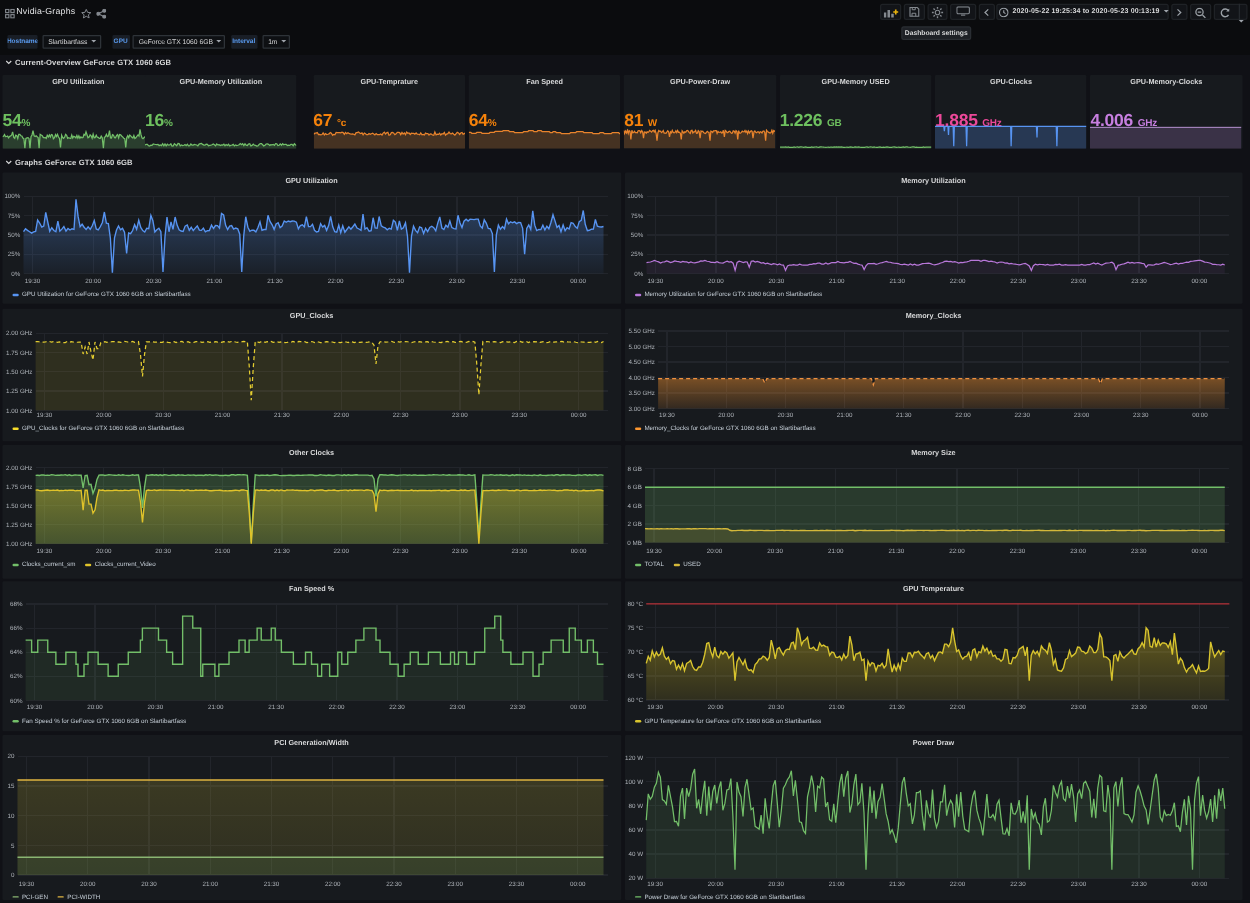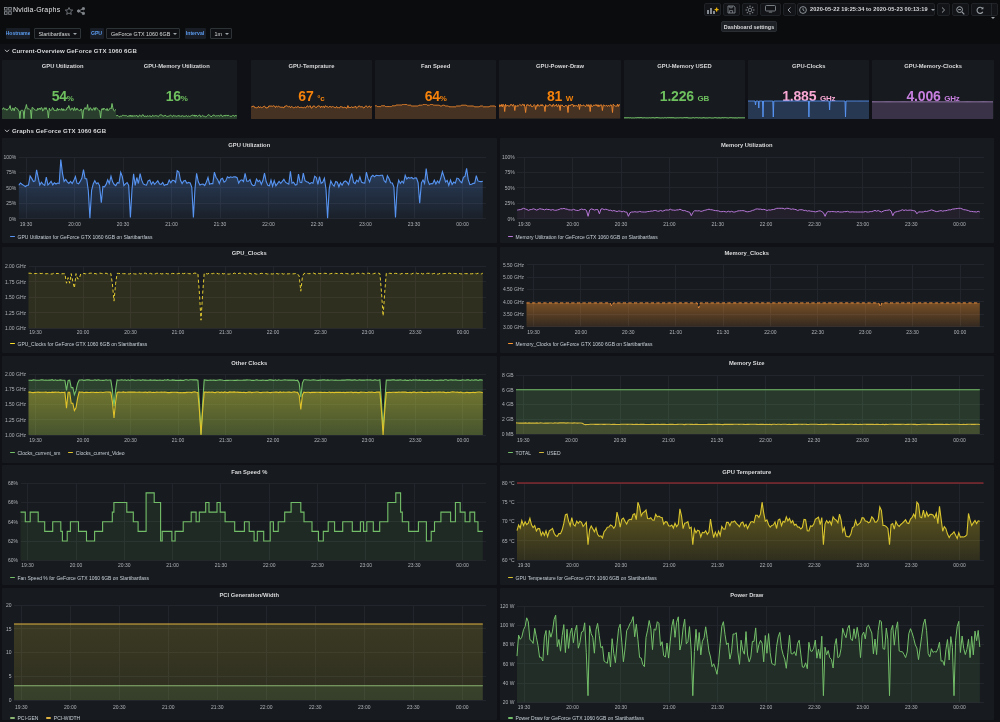--- a/index.html
+++ b/index.html
@@ -1,21 +1,21 @@
 <!DOCTYPE html>
 <html><head><meta charset="utf-8"><style>
 *{margin:0;padding:0;box-sizing:border-box}
 body{width:1000px;height:722px;background:#101114;font-family:"Liberation Sans",sans-serif;overflow:hidden}
 #page{position:relative;width:1000px;height:722px;background:#101116}
 .panel{position:absolute;background:#171a1e;border-radius:1px}
 .ptitle{position:absolute;top:3.5px;left:0;width:100%;text-align:center;font-size:5.8px;line-height:7px;font-weight:bold;color:#d8d9da}
 .legend{position:absolute;left:8px;white-space:nowrap;font-size:5px;line-height:6px;color:#c7d0d9}
 .ld{display:inline-block;width:5px;height:1.5px;margin-right:2.5px;vertical-align:middle;border-radius:1px}
 .lt{margin-right:8px;vertical-align:middle}
-.statval{position:absolute;top:29px;left:0;width:100%;text-align:center;font-size:14px;line-height:14px;font-weight:bold;letter-spacing:-0.2px}
+.statval{position:absolute;top:29px;left:0;width:100%;text-align:left;font-size:14px;line-height:14px;font-weight:bold;letter-spacing:-0.2px}
 .statunit{font-size:8px;font-weight:bold}
 .rowhdr{position:absolute;font-size:6.1px;line-height:8px;font-weight:bold;color:#d8d9da;letter-spacing:0.1px}
 .chip{position:absolute;top:27.5px;height:11.5px;line-height:11.5px;font-size:5.4px;border-radius:1px;white-space:nowrap;overflow:hidden}
 .chiplabel{background:#191e26;color:#5a9bf0;font-weight:bold;text-align:center;font-size:5.2px}
 .chipval{background:#0e1013;border:1px solid #2e3338;color:#d8d9da;text-align:left;padding-left:4px}
 .navbtn{position:absolute;top:3px;height:12.5px;background:#121418;border:1px solid #1f2226;border-radius:2px}
 .caret{display:inline-block;width:0;height:0;border-left:2px solid transparent;border-right:2px solid transparent;border-top:2.6px solid #9fa4ab;vertical-align:middle;margin-left:3px}
 </style></head><body>
 <div id="page">
 <div style="position:absolute;left:0;top:0;width:1000px;height:44px;background:#0b0c0e"></div>
@@ -160,21 +160,21 @@
     <div class="panel" style="left:623.8px;top:59.5px;width:121.4px;height:59px">
       <div class="ptitle">GPU-Memory USED</div>
       <div class="statval" style="color:#6ec05f">1.226 <span class="statunit">GB</span></div>
       <svg width="121" height="3" style="position:absolute;left:0;bottom:0">
         <path d="M0.0 3.0 L0.0 1.8 L0.9 1.7 L1.9 1.7 L2.8 1.7 L3.8 1.7 L4.7 1.6 L5.6 1.8 L6.6 1.6 L7.5 1.9 L8.5 1.8 L9.4 1.8 L10.4 1.9 L11.3 1.6 L12.2 1.8 L13.2 1.6 L14.1 1.5 L15.1 1.8 L16.0 1.5 L16.9 1.5 L17.9 1.6 L18.8 1.9 L19.8 1.7 L20.7 1.6 L21.6 1.8 L22.6 1.8 L23.5 1.8 L24.5 1.8 L25.4 1.6 L26.4 1.8 L27.3 1.7 L28.2 1.6 L29.2 1.5 L30.1 1.8 L31.1 1.9 L32.0 1.5 L32.9 1.5 L33.9 1.6 L34.8 1.7 L35.8 1.8 L36.7 1.9 L37.6 1.8 L38.6 1.7 L39.5 1.9 L40.5 1.6 L41.4 1.6 L42.3 1.9 L43.3 1.5 L44.2 1.7 L45.2 1.5 L46.1 1.7 L47.1 1.6 L48.0 1.7 L48.9 1.6 L49.9 1.7 L50.8 1.9 L51.8 1.9 L52.7 1.8 L53.6 1.7 L54.6 1.8 L55.5 1.7 L56.5 1.6 L57.4 1.7 L58.3 1.8 L59.3 1.7 L60.2 1.5 L61.2 1.6 L62.1 1.6 L63.1 1.5 L64.0 1.8 L64.9 1.9 L65.9 1.9 L66.8 1.9 L67.8 1.9 L68.7 1.6 L69.6 1.5 L70.6 1.9 L71.5 1.6 L72.5 1.5 L73.4 1.6 L74.3 1.9 L75.3 1.6 L76.2 1.8 L77.2 1.9 L78.1 1.9 L79.1 1.7 L80.0 1.5 L80.9 1.9 L81.9 1.9 L82.8 1.8 L83.8 1.9 L84.7 1.7 L85.6 1.6 L86.6 1.7 L87.5 1.9 L88.5 1.9 L89.4 1.9 L90.3 1.6 L91.3 1.5 L92.2 1.7 L93.2 1.9 L94.1 1.8 L95.0 1.7 L96.0 1.9 L96.9 1.9 L97.9 1.7 L98.8 1.5 L99.8 1.8 L100.7 1.5 L101.6 1.5 L102.6 1.7 L103.5 1.8 L104.5 1.9 L105.4 1.6 L106.3 1.5 L107.3 1.5 L108.2 1.8 L109.2 1.7 L110.1 1.9 L111.0 1.8 L112.0 1.8 L112.9 1.9 L113.9 1.9 L114.8 1.5 L115.8 1.8 L116.7 1.7 L117.6 1.7 L118.6 1.7 L119.5 1.7 L120.5 1.7 L121.4 1.7 L121.4 3.0 Z" fill="rgba(115,191,105,0.2)"></path>
         <path d="M0.0 1.8 L0.9 1.7 L1.9 1.7 L2.8 1.7 L3.8 1.7 L4.7 1.6 L5.6 1.8 L6.6 1.6 L7.5 1.9 L8.5 1.8 L9.4 1.8 L10.4 1.9 L11.3 1.6 L12.2 1.8 L13.2 1.6 L14.1 1.5 L15.1 1.8 L16.0 1.5 L16.9 1.5 L17.9 1.6 L18.8 1.9 L19.8 1.7 L20.7 1.6 L21.6 1.8 L22.6 1.8 L23.5 1.8 L24.5 1.8 L25.4 1.6 L26.4 1.8 L27.3 1.7 L28.2 1.6 L29.2 1.5 L30.1 1.8 L31.1 1.9 L32.0 1.5 L32.9 1.5 L33.9 1.6 L34.8 1.7 L35.8 1.8 L36.7 1.9 L37.6 1.8 L38.6 1.7 L39.5 1.9 L40.5 1.6 L41.4 1.6 L42.3 1.9 L43.3 1.5 L44.2 1.7 L45.2 1.5 L46.1 1.7 L47.1 1.6 L48.0 1.7 L48.9 1.6 L49.9 1.7 L50.8 1.9 L51.8 1.9 L52.7 1.8 L53.6 1.7 L54.6 1.8 L55.5 1.7 L56.5 1.6 L57.4 1.7 L58.3 1.8 L59.3 1.7 L60.2 1.5 L61.2 1.6 L62.1 1.6 L63.1 1.5 L64.0 1.8 L64.9 1.9 L65.9 1.9 L66.8 1.9 L67.8 1.9 L68.7 1.6 L69.6 1.5 L70.6 1.9 L71.5 1.6 L72.5 1.5 L73.4 1.6 L74.3 1.9 L75.3 1.6 L76.2 1.8 L77.2 1.9 L78.1 1.9 L79.1 1.7 L80.0 1.5 L80.9 1.9 L81.9 1.9 L82.8 1.8 L83.8 1.9 L84.7 1.7 L85.6 1.6 L86.6 1.7 L87.5 1.9 L88.5 1.9 L89.4 1.9 L90.3 1.6 L91.3 1.5 L92.2 1.7 L93.2 1.9 L94.1 1.8 L95.0 1.7 L96.0 1.9 L96.9 1.9 L97.9 1.7 L98.8 1.5 L99.8 1.8 L100.7 1.5 L101.6 1.5 L102.6 1.7 L103.5 1.8 L104.5 1.9 L105.4 1.6 L106.3 1.5 L107.3 1.5 L108.2 1.8 L109.2 1.7 L110.1 1.9 L111.0 1.8 L112.0 1.8 L112.9 1.9 L113.9 1.9 L114.8 1.5 L115.8 1.8 L116.7 1.7 L117.6 1.7 L118.6 1.7 L119.5 1.7 L120.5 1.7 L121.4 1.7" fill="none" stroke="#73bf69" stroke-width="1"></path>
       </svg>
     </div>
     <div class="panel" style="left:748.1px;top:59.5px;width:121.4px;height:59px">
       <div class="ptitle">GPU-Clocks</div>
-      <div class="statval" style="color:#f9a8d4">1.885 <span class="statunit">GHz</span></div>
+      <div class="statval" style="color:#ec4899">1.885 <span class="statunit">GHz</span></div>
       <svg width="121" height="19" style="position:absolute;left:0;bottom:0">
         <path d="M0.0 19.0 L0.0 1.0 L0.5 1.0 L0.9 1.0 L1.4 1.0 L1.9 1.0 L2.3 1.0 L2.8 1.0 L3.3 1.0 L3.7 1.0 L4.2 1.0 L4.7 1.0 L5.2 1.0 L5.6 1.0 L6.1 1.0 L6.6 1.0 L7.0 1.0 L7.5 5.0 L8.0 1.0 L8.4 1.0 L8.9 1.0 L9.4 1.0 L9.8 1.0 L10.3 1.0 L10.8 8.0 L11.2 1.0 L11.7 1.0 L12.2 1.0 L12.7 1.0 L13.1 1.0 L13.6 1.0 L14.1 1.0 L14.5 1.0 L15.0 17.0 L15.5 1.0 L15.9 1.0 L16.4 1.0 L16.9 1.0 L17.3 1.0 L17.8 1.0 L18.3 1.0 L18.7 1.0 L19.2 1.0 L19.7 1.0 L20.2 1.0 L20.6 1.0 L21.1 1.0 L21.6 1.0 L22.0 1.0 L22.5 1.0 L23.0 1.0 L23.4 1.0 L23.9 1.0 L24.4 1.0 L24.8 1.0 L25.3 17.0 L25.8 1.0 L26.2 1.0 L26.7 1.0 L27.2 1.0 L27.7 1.0 L28.1 1.0 L28.6 1.0 L29.1 1.0 L29.5 1.0 L30.0 1.0 L30.5 1.0 L30.9 1.0 L31.4 1.0 L31.9 1.0 L32.3 1.0 L32.8 1.0 L33.3 1.0 L33.7 1.0 L34.2 1.0 L34.7 1.0 L35.2 1.0 L35.6 1.0 L36.1 1.0 L36.6 1.0 L37.0 1.0 L37.5 1.0 L38.0 1.0 L38.4 1.0 L38.9 1.0 L39.4 1.0 L39.8 1.0 L40.3 1.0 L40.8 1.0 L41.2 1.0 L41.7 1.0 L42.2 1.0 L42.7 1.0 L43.1 1.0 L43.6 1.0 L44.1 1.0 L44.5 1.0 L45.0 1.0 L45.5 1.0 L45.9 1.0 L46.4 1.0 L46.9 1.0 L47.3 1.0 L47.8 1.0 L48.3 1.0 L48.7 1.0 L49.2 1.0 L49.7 1.0 L50.2 1.0 L50.6 1.0 L51.1 1.0 L51.6 1.0 L52.0 1.0 L52.5 1.0 L53.0 1.0 L53.4 1.0 L53.9 1.0 L54.4 1.0 L54.8 1.0 L55.3 1.0 L55.8 1.0 L56.2 1.0 L56.7 1.0 L57.2 1.0 L57.7 1.0 L58.1 1.0 L58.6 1.0 L59.1 1.0 L59.5 1.0 L60.0 1.0 L60.5 1.0 L60.9 17.0 L61.4 1.0 L61.9 1.0 L62.3 1.0 L62.8 1.0 L63.3 1.0 L63.7 1.0 L64.2 1.0 L64.7 1.0 L65.2 1.0 L65.6 1.0 L66.1 1.0 L66.6 1.0 L67.0 1.0 L67.5 1.0 L68.0 1.0 L68.4 1.0 L68.9 1.0 L69.4 1.0 L69.8 1.0 L70.3 1.0 L70.8 1.0 L71.2 1.0 L71.7 1.0 L72.2 1.0 L72.7 1.0 L73.1 1.0 L73.6 1.0 L74.1 1.0 L74.5 1.0 L75.0 1.0 L75.5 1.0 L75.9 1.0 L76.4 1.0 L76.9 1.0 L77.3 1.0 L77.8 1.0 L78.3 1.0 L78.7 1.0 L79.2 1.0 L79.7 1.0 L80.2 1.0 L80.6 1.0 L81.1 1.0 L81.6 10.0 L82.0 1.0 L82.5 1.0 L83.0 1.0 L83.4 1.0 L83.9 1.0 L84.4 1.0 L84.8 1.0 L85.3 1.0 L85.8 1.0 L86.2 1.0 L86.7 1.0 L87.2 1.0 L87.7 1.0 L88.1 1.0 L88.6 1.0 L89.1 1.0 L89.5 1.0 L90.0 1.0 L90.5 1.0 L90.9 1.0 L91.4 1.0 L91.9 1.0 L92.3 1.0 L92.8 1.0 L93.3 1.0 L93.7 1.0 L94.2 1.0 L94.7 1.0 L95.2 1.0 L95.6 1.0 L96.1 1.0 L96.6 1.0 L97.0 1.0 L97.5 17.0 L98.0 1.0 L98.4 1.0 L98.9 1.0 L99.4 1.0 L99.8 1.0 L100.3 1.0 L100.8 1.0 L101.2 1.0 L101.7 1.0 L102.2 1.0 L102.7 1.0 L103.1 1.0 L103.6 1.0 L104.1 1.0 L104.5 1.0 L105.0 1.0 L105.5 1.0 L105.9 1.0 L106.4 1.0 L106.9 1.0 L107.3 1.0 L107.8 1.0 L108.3 1.0 L108.7 1.0 L109.2 1.0 L109.7 1.0 L110.2 1.0 L110.6 1.0 L111.1 1.0 L111.6 1.0 L112.0 1.0 L112.5 1.0 L113.0 1.0 L113.4 1.0 L113.9 1.0 L114.4 1.0 L114.8 1.0 L115.3 1.0 L115.8 1.0 L116.2 1.0 L116.7 1.0 L117.2 1.0 L117.7 1.0 L118.1 1.0 L118.6 1.0 L119.1 1.0 L119.5 1.0 L120.0 1.0 L120.5 1.0 L120.9 1.0 L121.4 1.0 L121.4 19.0 Z" fill="rgba(87,148,242,0.25)"></path>
         <path d="M0.0 1.0 L0.5 1.0 L0.9 1.0 L1.4 1.0 L1.9 1.0 L2.3 1.0 L2.8 1.0 L3.3 1.0 L3.7 1.0 L4.2 1.0 L4.7 1.0 L5.2 1.0 L5.6 1.0 L6.1 1.0 L6.6 1.0 L7.0 1.0 L7.5 5.0 L8.0 1.0 L8.4 1.0 L8.9 1.0 L9.4 1.0 L9.8 1.0 L10.3 1.0 L10.8 8.0 L11.2 1.0 L11.7 1.0 L12.2 1.0 L12.7 1.0 L13.1 1.0 L13.6 1.0 L14.1 1.0 L14.5 1.0 L15.0 17.0 L15.5 1.0 L15.9 1.0 L16.4 1.0 L16.9 1.0 L17.3 1.0 L17.8 1.0 L18.3 1.0 L18.7 1.0 L19.2 1.0 L19.7 1.0 L20.2 1.0 L20.6 1.0 L21.1 1.0 L21.6 1.0 L22.0 1.0 L22.5 1.0 L23.0 1.0 L23.4 1.0 L23.9 1.0 L24.4 1.0 L24.8 1.0 L25.3 17.0 L25.8 1.0 L26.2 1.0 L26.7 1.0 L27.2 1.0 L27.7 1.0 L28.1 1.0 L28.6 1.0 L29.1 1.0 L29.5 1.0 L30.0 1.0 L30.5 1.0 L30.9 1.0 L31.4 1.0 L31.9 1.0 L32.3 1.0 L32.8 1.0 L33.3 1.0 L33.7 1.0 L34.2 1.0 L34.7 1.0 L35.2 1.0 L35.6 1.0 L36.1 1.0 L36.6 1.0 L37.0 1.0 L37.5 1.0 L38.0 1.0 L38.4 1.0 L38.9 1.0 L39.4 1.0 L39.8 1.0 L40.3 1.0 L40.8 1.0 L41.2 1.0 L41.7 1.0 L42.2 1.0 L42.7 1.0 L43.1 1.0 L43.6 1.0 L44.1 1.0 L44.5 1.0 L45.0 1.0 L45.5 1.0 L45.9 1.0 L46.4 1.0 L46.9 1.0 L47.3 1.0 L47.8 1.0 L48.3 1.0 L48.7 1.0 L49.2 1.0 L49.7 1.0 L50.2 1.0 L50.6 1.0 L51.1 1.0 L51.6 1.0 L52.0 1.0 L52.5 1.0 L53.0 1.0 L53.4 1.0 L53.9 1.0 L54.4 1.0 L54.8 1.0 L55.3 1.0 L55.8 1.0 L56.2 1.0 L56.7 1.0 L57.2 1.0 L57.7 1.0 L58.1 1.0 L58.6 1.0 L59.1 1.0 L59.5 1.0 L60.0 1.0 L60.5 1.0 L60.9 17.0 L61.4 1.0 L61.9 1.0 L62.3 1.0 L62.8 1.0 L63.3 1.0 L63.7 1.0 L64.2 1.0 L64.7 1.0 L65.2 1.0 L65.6 1.0 L66.1 1.0 L66.6 1.0 L67.0 1.0 L67.5 1.0 L68.0 1.0 L68.4 1.0 L68.9 1.0 L69.4 1.0 L69.8 1.0 L70.3 1.0 L70.8 1.0 L71.2 1.0 L71.7 1.0 L72.2 1.0 L72.7 1.0 L73.1 1.0 L73.6 1.0 L74.1 1.0 L74.5 1.0 L75.0 1.0 L75.5 1.0 L75.9 1.0 L76.4 1.0 L76.9 1.0 L77.3 1.0 L77.8 1.0 L78.3 1.0 L78.7 1.0 L79.2 1.0 L79.7 1.0 L80.2 1.0 L80.6 1.0 L81.1 1.0 L81.6 10.0 L82.0 1.0 L82.5 1.0 L83.0 1.0 L83.4 1.0 L83.9 1.0 L84.4 1.0 L84.8 1.0 L85.3 1.0 L85.8 1.0 L86.2 1.0 L86.7 1.0 L87.2 1.0 L87.7 1.0 L88.1 1.0 L88.6 1.0 L89.1 1.0 L89.5 1.0 L90.0 1.0 L90.5 1.0 L90.9 1.0 L91.4 1.0 L91.9 1.0 L92.3 1.0 L92.8 1.0 L93.3 1.0 L93.7 1.0 L94.2 1.0 L94.7 1.0 L95.2 1.0 L95.6 1.0 L96.1 1.0 L96.6 1.0 L97.0 1.0 L97.5 17.0 L98.0 1.0 L98.4 1.0 L98.9 1.0 L99.4 1.0 L99.8 1.0 L100.3 1.0 L100.8 1.0 L101.2 1.0 L101.7 1.0 L102.2 1.0 L102.7 1.0 L103.1 1.0 L103.6 1.0 L104.1 1.0 L104.5 1.0 L105.0 1.0 L105.5 1.0 L105.9 1.0 L106.4 1.0 L106.9 1.0 L107.3 1.0 L107.8 1.0 L108.3 1.0 L108.7 1.0 L109.2 1.0 L109.7 1.0 L110.2 1.0 L110.6 1.0 L111.1 1.0 L111.6 1.0 L112.0 1.0 L112.5 1.0 L113.0 1.0 L113.4 1.0 L113.9 1.0 L114.4 1.0 L114.8 1.0 L115.3 1.0 L115.8 1.0 L116.2 1.0 L116.7 1.0 L117.2 1.0 L117.7 1.0 L118.1 1.0 L118.6 1.0 L119.1 1.0 L119.5 1.0 L120.0 1.0 L120.5 1.0 L120.9 1.0 L121.4 1.0" fill="none" stroke="#5794f2" stroke-width="1"></path>
       </svg>
     </div>
     <div class="panel" style="left:872.4px;top:59.5px;width:121.4px;height:59px">
       <div class="ptitle">GPU-Memory-Clocks</div>
       <div class="statval" style="color:#c77fe0">4.006 <span class="statunit">GHz</span></div>
       <svg width="121" height="18" style="position:absolute;left:0;bottom:0">
         <path d="M0.0 18.0 L0.0 0.8 L0.9 0.8 L1.9 0.8 L2.8 0.8 L3.8 0.8 L4.7 0.8 L5.6 0.8 L6.6 0.8 L7.5 0.8 L8.5 0.8 L9.4 0.8 L10.4 0.8 L11.3 0.8 L12.2 0.8 L13.2 0.8 L14.1 0.8 L15.1 0.8 L16.0 0.8 L16.9 0.8 L17.9 0.8 L18.8 0.8 L19.8 0.8 L20.7 0.8 L21.6 0.8 L22.6 0.8 L23.5 0.8 L24.5 0.8 L25.4 0.8 L26.4 0.8 L27.3 0.8 L28.2 0.8 L29.2 0.8 L30.1 0.8 L31.1 0.8 L32.0 0.8 L32.9 0.8 L33.9 0.8 L34.8 0.8 L35.8 0.8 L36.7 0.8 L37.6 0.8 L38.6 0.8 L39.5 0.8 L40.5 0.8 L41.4 0.8 L42.3 0.8 L43.3 0.8 L44.2 0.8 L45.2 0.8 L46.1 0.8 L47.1 0.8 L48.0 0.8 L48.9 0.8 L49.9 0.8 L50.8 0.8 L51.8 0.8 L52.7 0.8 L53.6 0.8 L54.6 0.8 L55.5 0.8 L56.5 0.8 L57.4 0.8 L58.3 0.8 L59.3 0.8 L60.2 0.8 L61.2 0.8 L62.1 0.8 L63.1 0.8 L64.0 0.8 L64.9 0.8 L65.9 0.8 L66.8 0.8 L67.8 0.8 L68.7 0.8 L69.6 0.8 L70.6 0.8 L71.5 0.8 L72.5 0.8 L73.4 0.8 L74.3 0.8 L75.3 0.8 L76.2 0.8 L77.2 0.8 L78.1 0.8 L79.1 0.8 L80.0 0.8 L80.9 0.8 L81.9 0.8 L82.8 0.8 L83.8 0.8 L84.7 0.8 L85.6 0.8 L86.6 0.8 L87.5 0.8 L88.5 0.8 L89.4 0.8 L90.3 0.8 L91.3 0.8 L92.2 0.8 L93.2 0.8 L94.1 0.8 L95.0 0.8 L96.0 0.8 L96.9 0.8 L97.9 0.8 L98.8 0.8 L99.8 0.8 L100.7 0.8 L101.6 0.8 L102.6 0.8 L103.5 0.8 L104.5 0.8 L105.4 0.8 L106.3 0.8 L107.3 0.8 L108.2 0.8 L109.2 0.8 L110.1 0.8 L111.0 0.8 L112.0 0.8 L112.9 0.8 L113.9 0.8 L114.8 0.8 L115.8 0.8 L116.7 0.8 L117.6 0.8 L118.6 0.8 L119.5 0.8 L120.5 0.8 L121.4 0.8 L121.4 18.0 Z" fill="rgba(164,124,196,0.25)"></path>

